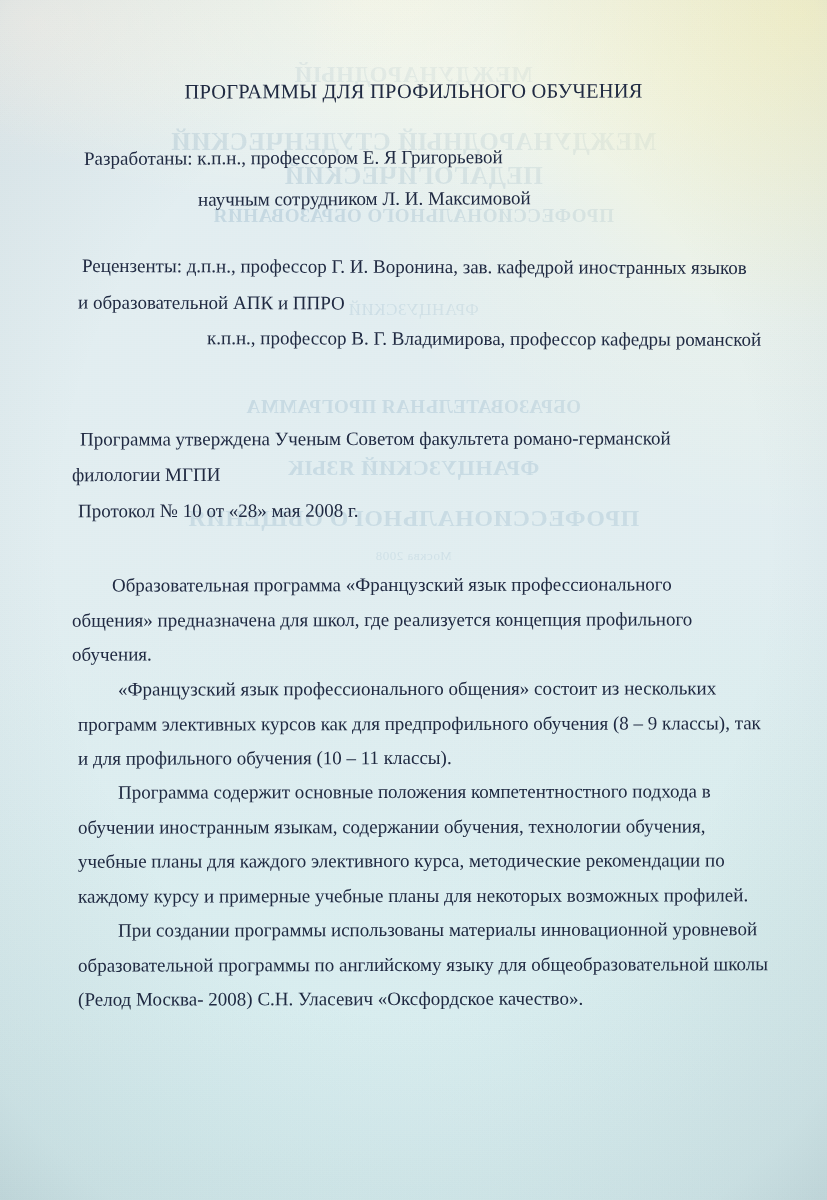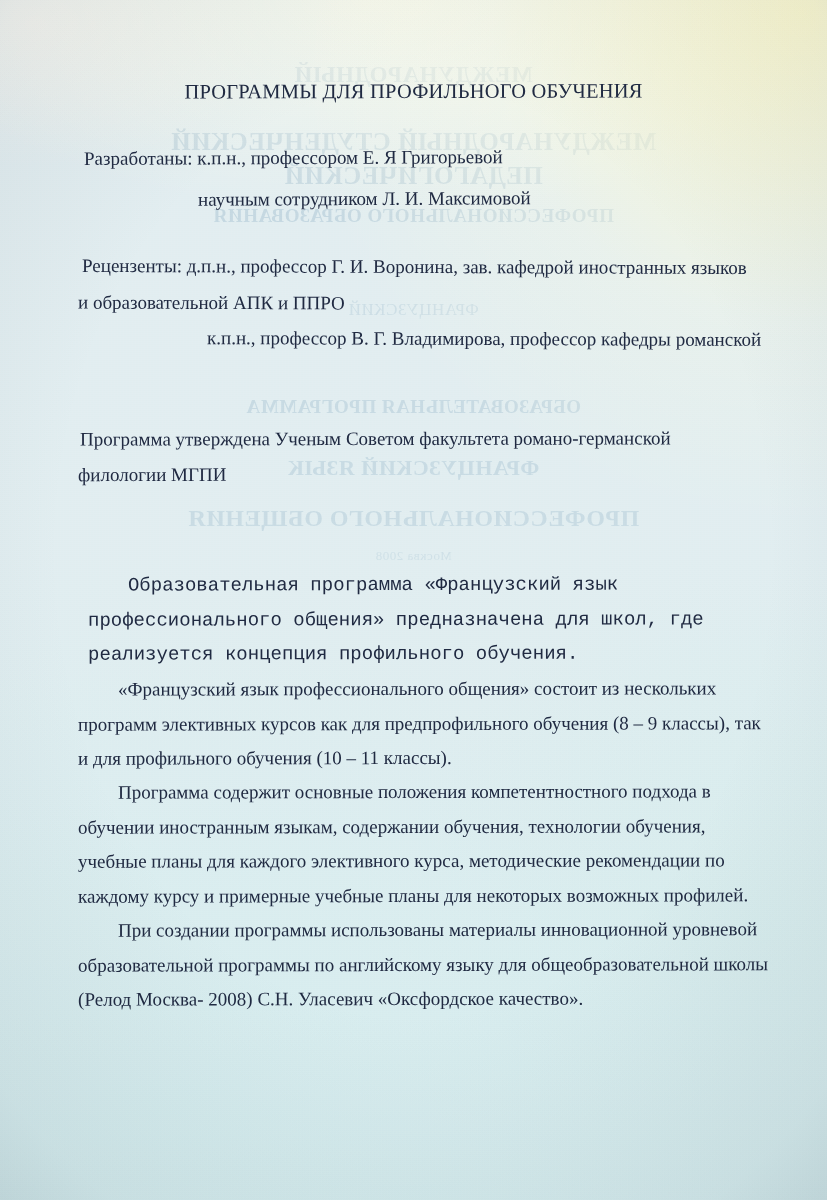--- a/index.html
+++ b/index.html
@@ -153,24 +153,25 @@
 
     <div class="tline drift2" style="top:257px; left:82px;">Рецензенты:  д.п.н., профессор Г. И. Воронина, зав. кафедрой иностранных языков</div>
 
     <div class="tline drift2" style="top:293px; left:78px;">и образовательной  АПК и ППРО</div>
 
     <div class="tline drift2" style="top:329px; left:207px;">к.п.н., профессор В. Г. Владимирова, профессор кафедры романской</div>
 
 
     <div class="tline drift3" style="top:429px; left:80px;">Программа утверждена Ученым Советом факультета романо-германской</div>
 
-    <div class="tline drift3" style="top:465px; left:78px;">филологии МГПИ</div>
+    <div class="tline drift3" style="top:465px; left:72px;">филологии МГПИ</div>
 
+    <div class="tline drift3" style="top:501px; left:78px;">Протокол №  10 от «28» мая 2008 г.</div>
 
-    <div class="para drift3" style="top:568px; left:88px; width:660px;font-family:Liberation Mono, monospace;">
+    <div class="para drift3" style="top:568px; left:72px; width:660px;">
       <p>Образовательная программа «Французский язык профессионального общения» предназначена для школ, где реализуется концепция профильного обучения.</p>
     </div>
 
     <div class="para drift3" style="top:672px; left:78px; width:695px;">
       <p>«Французский язык профессионального общения» состоит из нескольких программ элективных курсов как для предпрофильного обучения (8 – 9 классы), так и для профильного обучения (10 – 11 классы).</p>
     </div>
 
     <div class="para drift3" style="top:775px; left:78px; width:700px;">
       <p>Программа содержит основные положения компетентностного подхода в обучении иностранным языкам, содержании обучения, технологии обучения, учебные планы для каждого элективного курса, методические рекомендации по каждому курсу и  примерные учебные планы для некоторых возможных профилей.</p>
     </div>

